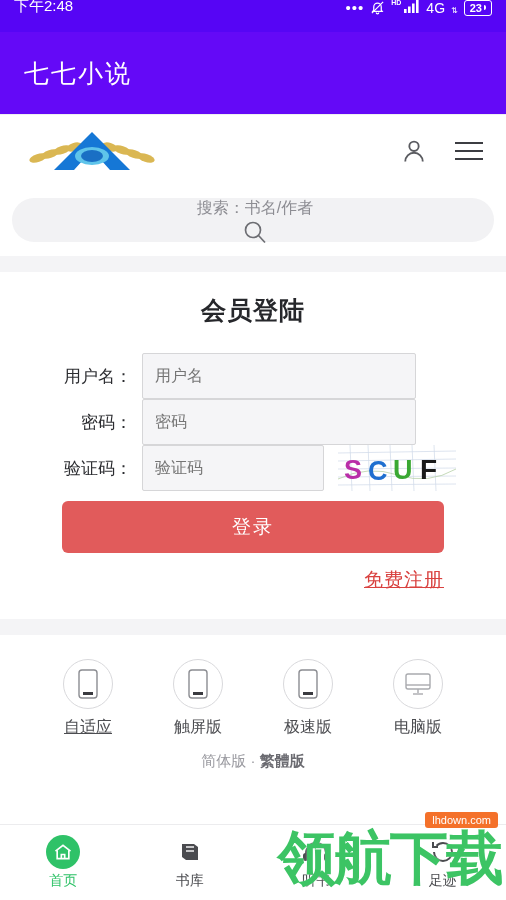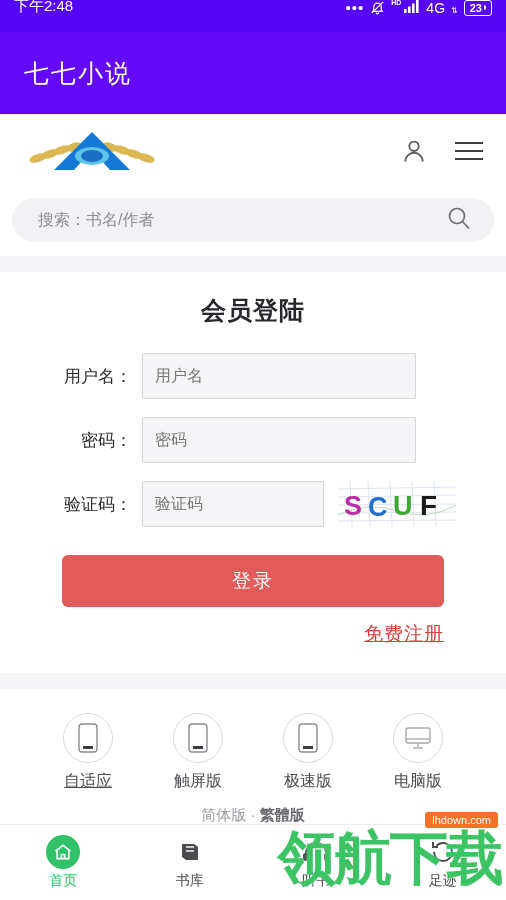--- a/index.html
+++ b/index.html
@@ -44,32 +44,33 @@
   }
   .logo { width:140px; height:50px; }
   .hdr-icons { display:flex; align-items:center; gap:26px; }
 
   
   .searchwrap { padding:8px 12px 14px 12px; background:#fff; }
   .searchbar {
     height:44px; background:#f2f2f4; border-radius:22px;
     display:flex; align-items:center; justify-content:space-between;
     padding:0 22px 0 26px;
+    flex-direction:column;
   }
   .search-ph { color:#8d8d93; font-size:16px; }
 
   .band { height:16px; background:#f4f4f6; }
 
   
   .loginsec { background:#fff; padding:22px 0 26px 0; }
   .login-title {
     text-align:center; font-size:25px; font-weight:bold; color:#26272b;
     letter-spacing:1px; margin-bottom:26px;
   }
-  .frow { display:flex; align-items:center; margin-bottom:18px; padding-right:90px; }
+  .frow { display:flex; align-items:center; padding-right:90px; }
   .flabel {
     width:142px; text-align:right; padding-right:10px;
     font-size:17px; color:#2b2c30;
   }
   .finput {
     flex:1; height:46px; background:#f5f5f7;
     border:1px solid #d6d6d8; border-radius:2px;
     padding:0 12px; font-size:16px; color:#8c8c92;
     font-family:"Liberation Sans","DejaVu Sans",sans-serif;
   }

